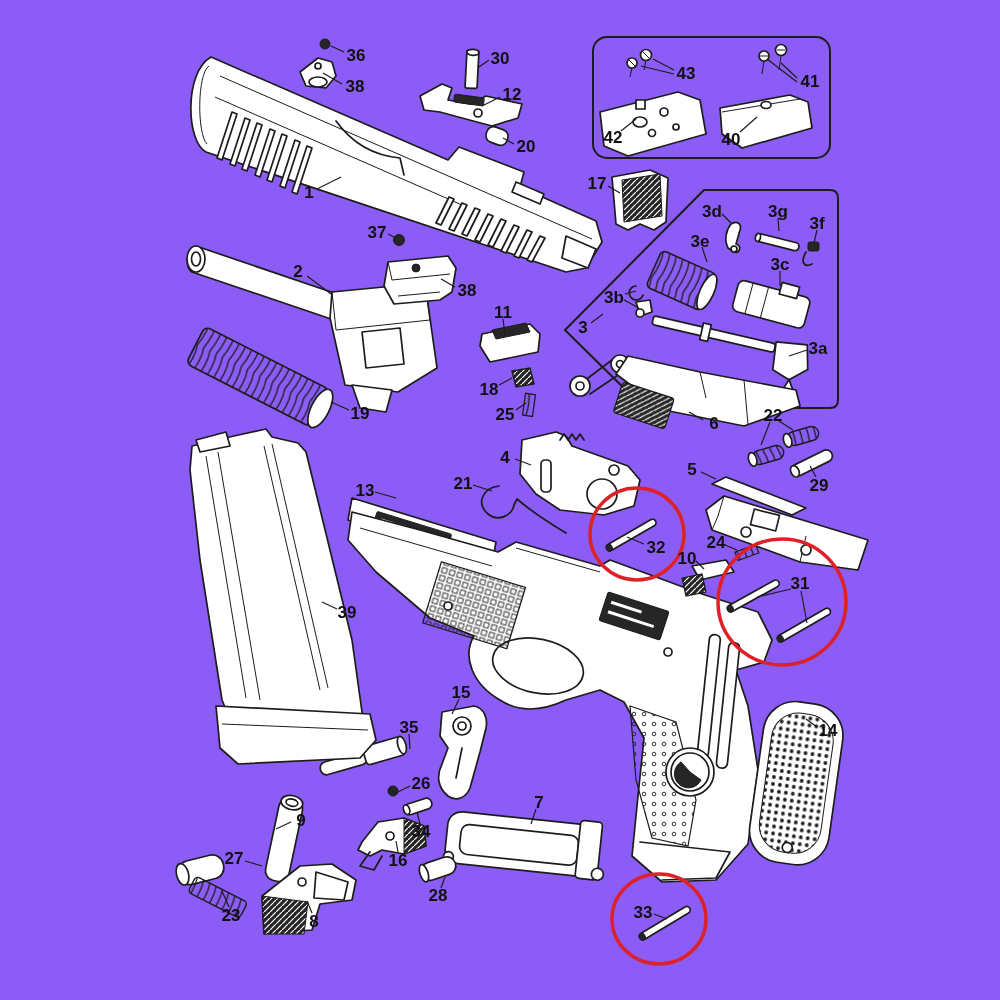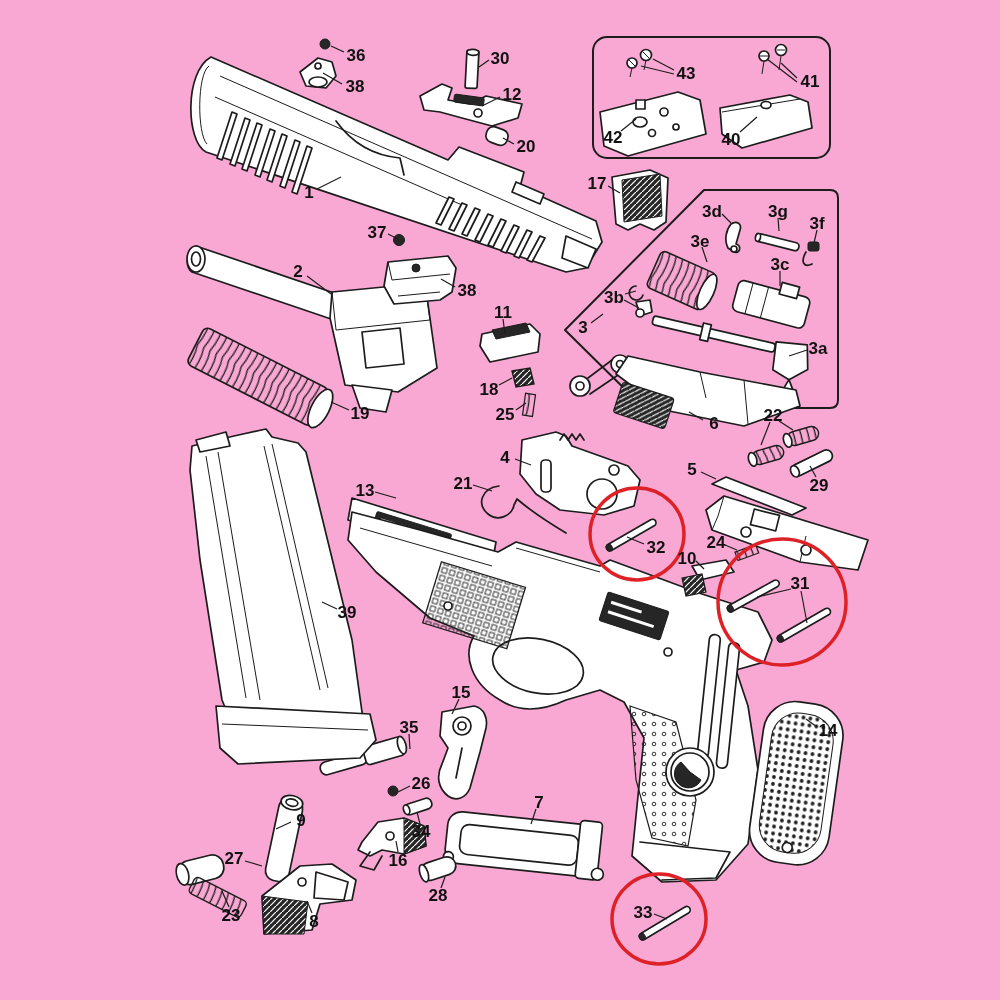--- a/index.html
+++ b/index.html
@@ -1,16 +1,16 @@
 <!DOCTYPE html>
 <html><head>
 <meta charset="utf-8">
 <style>
   html,body{margin:0;padding:0;background:#ffffff;}
-  #stage{position:relative;width:1000px;height:1000px;background:#f9a8d4;overflow:hidden;}
+  #stage{position:relative;width:1000px;height:1000px;background:#8b5cf6;overflow:hidden;}
   svg{display:block;}
   .plabel{font:bold 17px "Liberation Sans", sans-serif;fill:#111;text-anchor:middle;}
   .ln{stroke:#1c1c1c;stroke-width:1.7;fill:#ffffff;stroke-linejoin:round;}
   .lnn{stroke:#1c1c1c;stroke-width:1.7;fill:none;stroke-linejoin:round;stroke-linecap:round;}
   .thin{stroke:#1c1c1c;stroke-width:1;fill:none;}
   .dk{fill:#262626;stroke:#1c1c1c;stroke-width:1;}
   .box{stroke:#1c1c1c;stroke-width:2;fill:none;stroke-linejoin:round;}
 </style>
 </head>
 <body>

